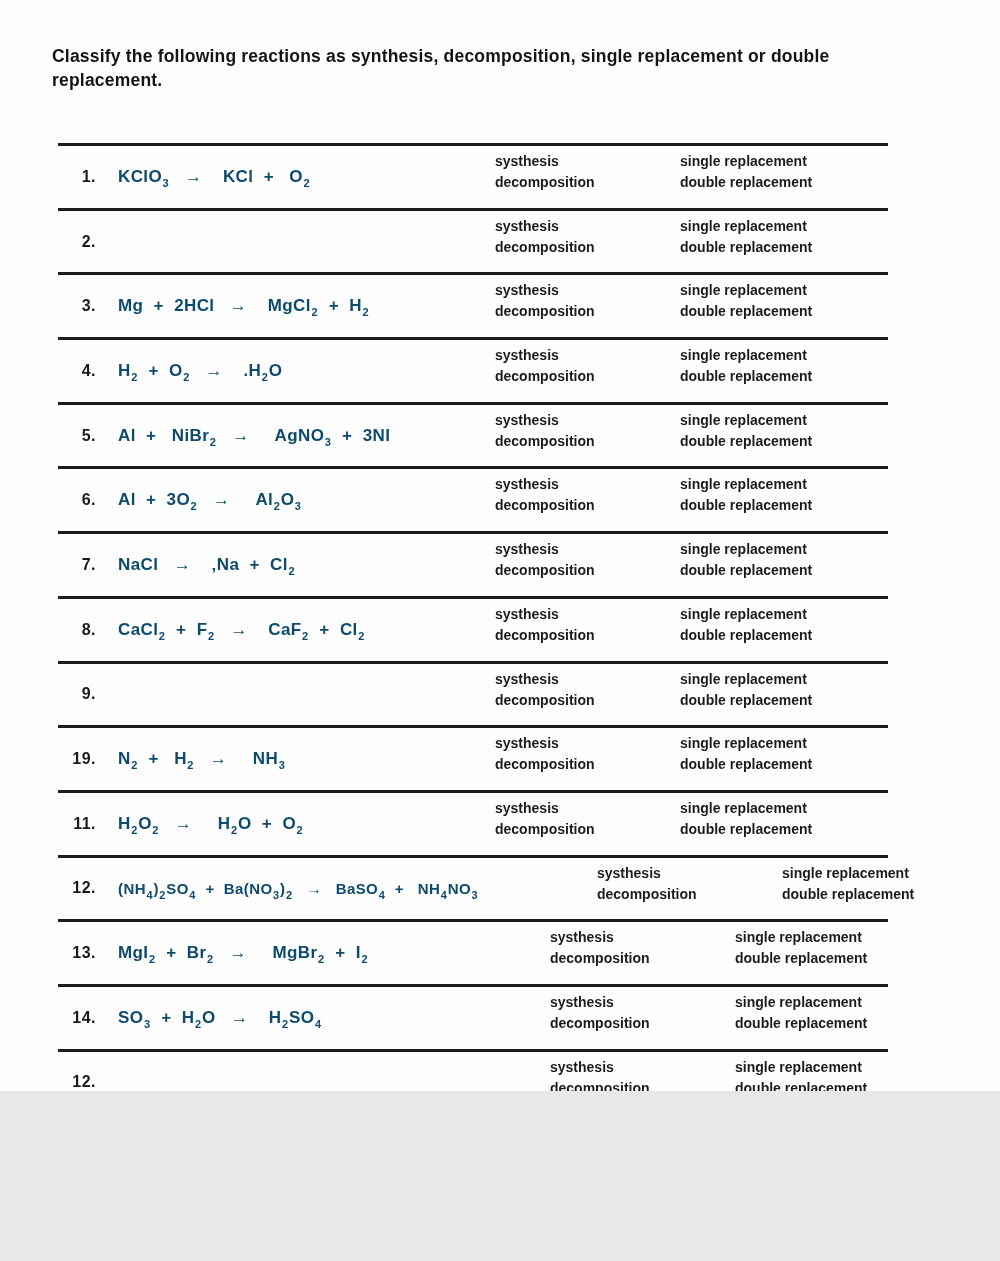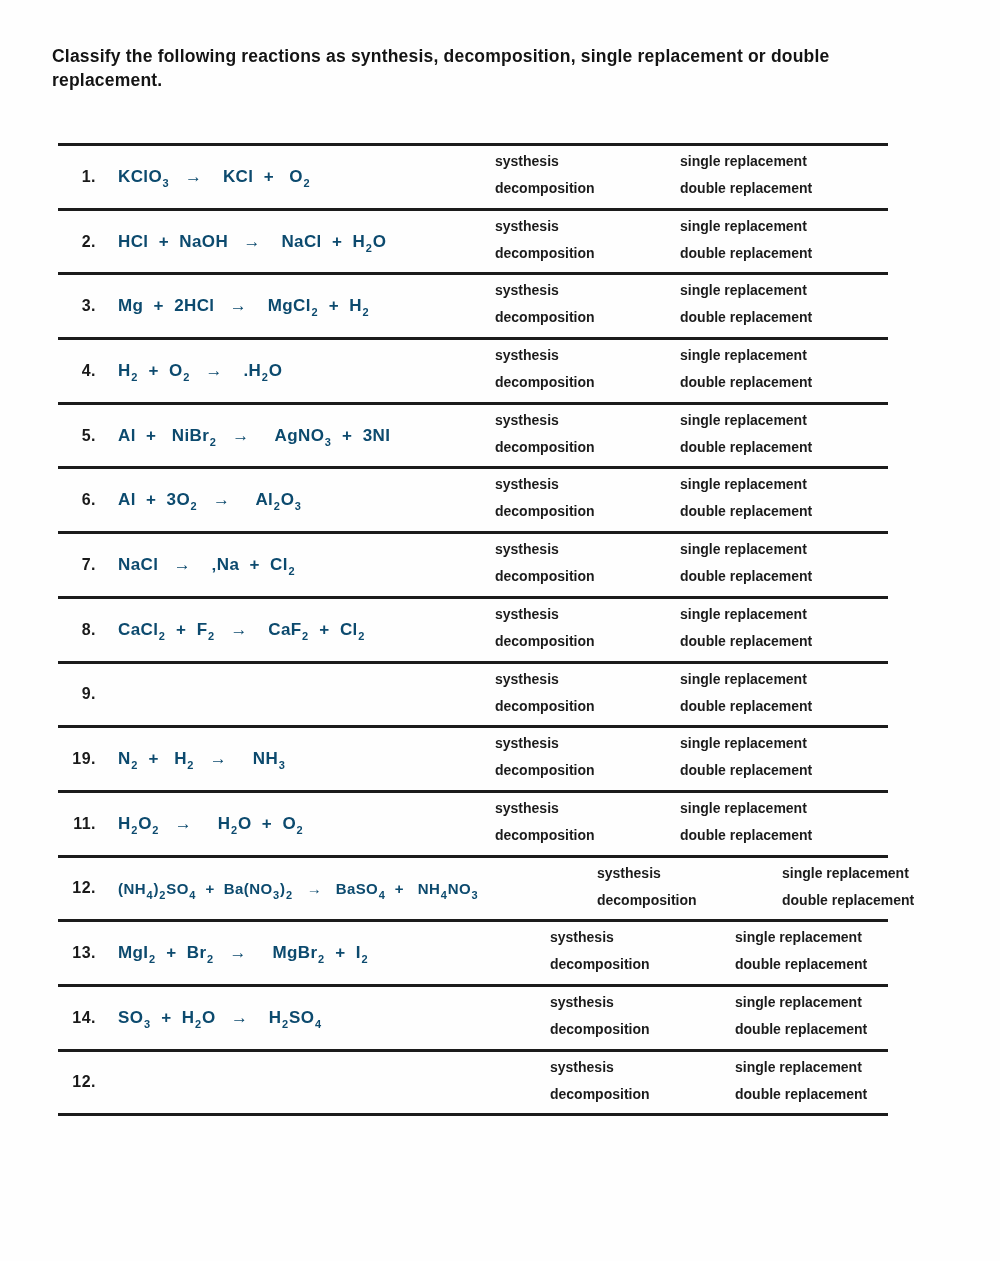--- a/index.html
+++ b/index.html
@@ -1,18 +1,18 @@
 <!DOCTYPE html>
 <html><head>
 <meta charset="utf-8">
 <style>
   html,body { margin:0; padding:0; background:#e8e8e8; }
   .page {
     position:relative;
-    width:1000px; height:1261px;
+    width:1000px; height:1091px;
     background:#fefefe;
     font-family:"Liberation Sans", sans-serif;
     color:#1a1a1a;
     overflow:hidden;
   }
   .title {
     position:absolute; left:52px; top:44px; width:850px;
     font-size:17.5px; font-weight:bold; line-height:24px;
     letter-spacing:0.2px; color:#141414;
   }
@@ -33,21 +33,21 @@
   .eq {
     position:absolute; left:60px; top:50%; transform:translateY(-50%);
     font-size:17px; font-weight:600; letter-spacing:0.4px;
     white-space:pre; color:#0c4a6e;
   }
   .sub {
     font-size:11px; position:relative; top:5px; margin:0 0.5px;
   }
   .opts {
     position:absolute; top:5px;
-    display:flex; flex-direction:column; gap:6px;
+    display:flex; flex-direction:column; gap:0;
     font-size:14px; font-weight:700; line-height:21px;
     white-space:nowrap; color:#1b1b1b;
   }
   .opt { cursor:pointer; }
   .opts1 { left:437px; }
   .opts2 { left:622px;justify-content:center; }
   .row:nth-child(12) .opts1 { left:539px; }
   .row:nth-child(12) .opts2 { left:724px; }
   .row:nth-child(n+13) .opts1 { left:492px; }
   .row:nth-child(n+13) .opts2 { left:677px; }
@@ -70,21 +70,20 @@
           <span class="opt">systhesis</span>
           <span class="opt">decomposition</span>
         </span>
         <span class="opts opts2">
           <span class="opt">single replacement</span>
           <span class="opt">double replacement</span>
         </span>
       </div>
       <div class="row">
         <span class="num">2.</span>
-        <span class="eq"><span class="tx">HCl  +  NaOH   →    NaCl  +  H</span><span class="sub">2</span><span class="tx">O</span></span>
         <span class="opts opts1">
           <span class="opt">systhesis</span>
           <span class="opt">decomposition</span>
         </span>
         <span class="opts opts2">
           <span class="opt">single replacement</span>
           <span class="opt">double replacement</span>
         </span>
       </div>
       <div class="row">

